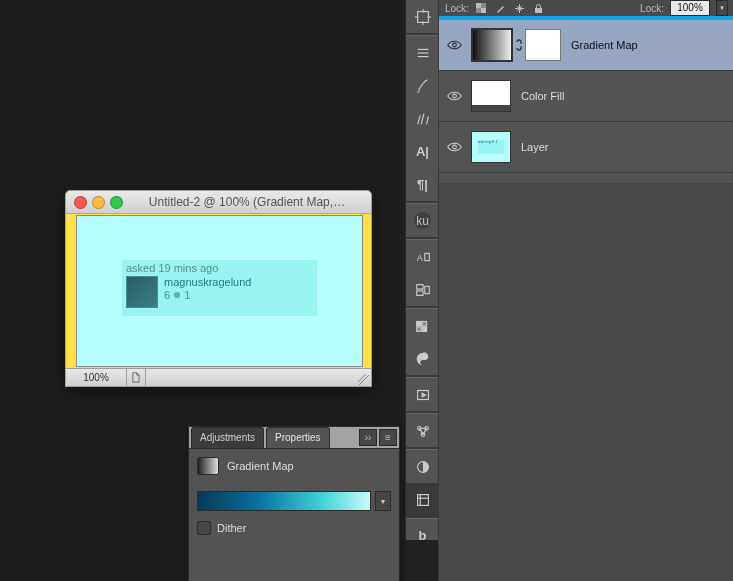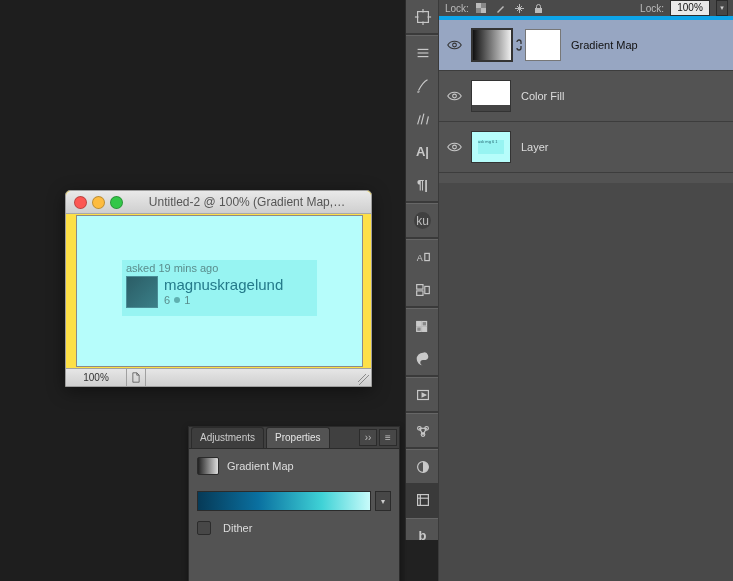--- a/index.html
+++ b/index.html
@@ -10,44 +10,44 @@
   .tldots{display:flex;gap:5px;margin-left:8px}
   .tldot{width:11px;height:11px;border-radius:50%;border:1px solid rgba(0,0,0,.25)}
   .tldot.red{background:#fc5753}.tldot.yel{background:#fdbc40}.tldot.grn{background:#33c748}
   .titletxt{flex:1;text-align:center;color:#555;font-size:12px;white-space:nowrap;overflow:hidden;padding:0 6px}
   .canvas{position:absolute;left:10px;top:24px;width:285px;height:150px;background:#b6fdfb;border:1px solid #8a8a8a}
   .card{position:absolute;left:45px;top:44px;width:195px;height:56px;background:#97f4f2;padding:2px 4px;box-sizing:border-box}
   .asked{color:#5a8d8d;font-size:11px}
   .row{display:flex;align-items:flex-start;margin-top:2px}
   .avatar{width:30px;height:30px;background:linear-gradient(135deg,#2b5d66,#3a7f88);border:1px solid #4a8d96}
   .uinfo{margin-left:6px}
-  .uname{color:#247a8a;font-size:15px}
+  .uname{color:#247a8a;font-size:11px}
   .rep{color:#5a8d8d;font-size:11px;display:flex;align-items:center;gap:4px;margin-top:1px}
   .bdot{width:6px;height:6px;border-radius:50%;background:#5fb0b0;display:inline-block}
   .statusbar{position:absolute;left:0;bottom:0;right:0;height:17px;background:linear-gradient(#e6e6e6,#cfcfcf);border-top:1px solid #a0a0a0;display:flex;align-items:center}
   .zoom{width:60px;text-align:center;font-size:10px;color:#333;border-right:1px solid #a0a0a0;height:100%;line-height:17px}
   .docicon{width:18px;height:17px;display:flex;align-items:center;justify-content:center;border-right:1px solid #a0a0a0}
   .docicon svg{width:10px;height:11px}
   .grip{position:absolute;right:2px;bottom:1px;width:11px;height:11px}
   .grip::before{content:"";position:absolute;right:0;bottom:0;width:11px;height:11px;background:
     linear-gradient(135deg,transparent 0,transparent 5px,#8a8a8a 5px,#8a8a8a 6px,transparent 6px,transparent 8px,#8a8a8a 8px,#8a8a8a 9px,transparent 9px)}
   
   .proppanel{position:absolute;left:188px;top:426px;width:210px;height:155px;background:#535353;border:1px solid #2b2b2b;box-shadow:0 2px 6px rgba(0,0,0,.4)}
-  .proptabs{height:21px;background:#404040;display:flex;align-items:flex-start;border-bottom:1px solid #2b2b2b;position:relative}
+  .proptabs{height:21px;background:#a3a3a3;display:flex;align-items:flex-start;border-bottom:1px solid #2b2b2b;position:relative}
   .ptab{height:20px;line-height:20px;padding:0 8px;font-size:10px;color:#ccc;border:1px solid #2b2b2b;border-bottom:none;background:#3d3d3d;border-radius:3px 3px 0 0;margin-left:2px}
   .ptab.active{background:#535353;color:#e6e6e6}
   .pmenu{position:absolute;right:2px;top:2px;display:flex;gap:2px}
   .pmbtn{width:16px;height:15px;background:#474747;border:1px solid #2b2b2b;color:#bdbdbd;font-size:10px;display:flex;align-items:center;justify-content:center}
   .propbody{padding:8px}
   .gmhead{display:flex;align-items:center;gap:8px;color:#ddd;font-size:11px;margin-bottom:16px}
   .gmicon{width:20px;height:16px;background:linear-gradient(90deg,#222,#ddd);border:1px solid #2b2b2b;border-radius:2px}
   .gmrow{display:flex;align-items:center;gap:4px;margin-bottom:10px}
   .gradbar{flex:1;height:18px;border:1px solid #2b2b2b;background:linear-gradient(90deg,#063a57 0%,#0a70a0 35%,#3fd2d6 72%,#c8fbfa 100%)}
   .gdrop{width:14px;height:18px;border:1px solid #2b2b2b;background:#474747;color:#ccc;display:flex;align-items:center;justify-content:center;font-size:8px}
-  .chkrow{display:flex;align-items:center;gap:12px;color:#ddd;font-size:11px;margin-top:4px}
+  .chkrow{display:flex;align-items:center;gap:6px;color:#ddd;font-size:11px;margin-top:4px}
   .chk{width:12px;height:12px;border:1px solid #2b2b2b;background:#474747;border-radius:2px}
   
   .toolstrip{position:absolute;left:405px;top:0;width:33px;height:540px;background:#535353;border-left:1px solid #2b2b2b;border-right:1px solid #2b2b2b}
   .tscell{height:33px;display:flex;align-items:center;justify-content:center;color:#c9c9c9}
   .tssep{height:2px;background:#3a3a3a;border-bottom:1px solid #666}
   .tscell.active{background:#3a3a3a}
   .tscell svg{width:18px;height:18px;stroke:#c9c9c9;fill:none;stroke-width:1.3}
   .tscell.txt{font-size:13px;font-weight:bold}
   .tscell .ku{width:17px;height:17px;border-radius:50%;background:#404040;color:#bdbdbd;font-size:12px;display:flex;align-items:center;justify-content:center}
   

